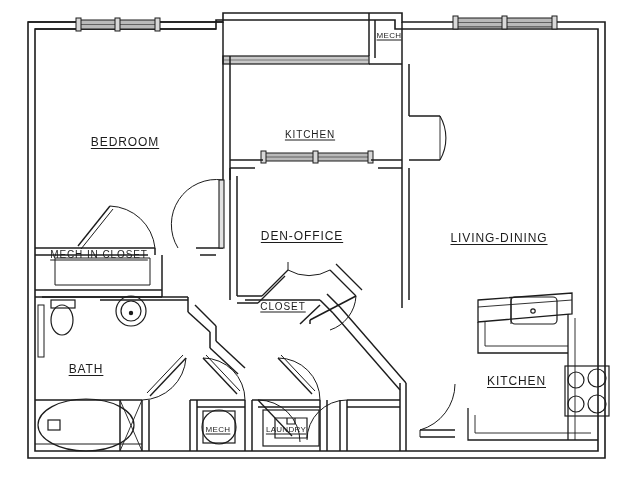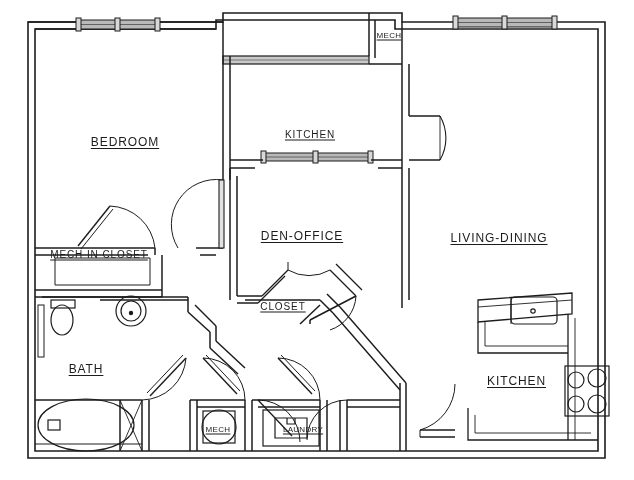--- a/index.html
+++ b/index.html
@@ -309,17 +309,17 @@
   <div class="room-label lbl-md" style="left:302px; top:236px;">DEN-OFFICE</div>
 
   <div class="room-label lbl-sm" style="left:283px; top:306px;">CLOSET</div>
 
   <div class="room-label lbl-sm" style="left:99px; top:254px;">MECH IN CLOSET</div>
 
   <div class="room-label lbl-md" style="left:86px; top:369px;">BATH</div>
 
   <div class="room-label lbl-xs" style="left:218px; top:429px;">MECH</div>
 
-  <div class="room-label lbl-xs" style="left:286px; top:429px;margin-left:17px;">LAUNDRY</div>
+  <div class="room-label lbl-xs" style="left:286px; top:429px;">LAUNDRY</div>
 
   <div class="room-label lbl-md" style="left:502px; top:381px;padding-left:29px;">KITCHEN</div>
 
 </div>
 
 </body></html>

